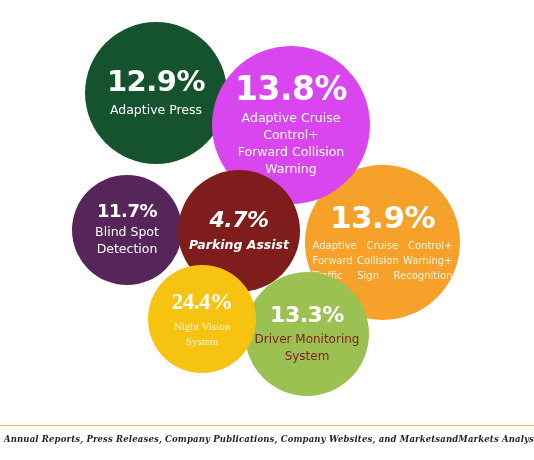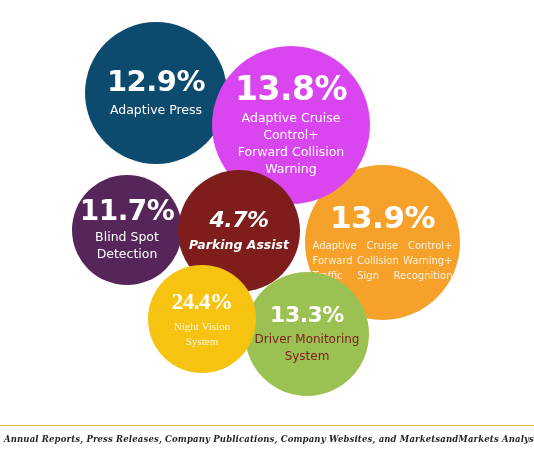--- a/index.html
+++ b/index.html
@@ -73,21 +73,21 @@
     text-align: justify;
     text-align-last: justify;
     line-height: 1.5;
     color: #fdf2e0;
   }
 
   #bubble-bsd {            
     left: 72px; top: 175px; width: 110px; height: 110px;
     z-index: 3;
   }
-  #bubble-bsd .pct { font-size: 28px; margin-bottom: 4px; }
+  #bubble-bsd .pct { font-size: 18px; margin-bottom: 4px; }
   #bubble-bsd .lbl { font-size: 12.5px; width: 98px; }
 
   #bubble-pa {             
     left: 178px; top: 170px; width: 122px; height: 122px;
     z-index: 4;
   }
   #bubble-pa .pct { font-size: 22px; margin-bottom: 6px; }
   #bubble-pa .lbl { font-size: 12.5px; font-weight: bold; width: 110px; }
 
   #bubble-nvs {            
@@ -133,21 +133,21 @@
     color: #231f20;
     white-space: nowrap;
     letter-spacing: 0.15px;
   }
 </style>
 </head>
 <body>
 
 <div id="bubble-chart">
 
-  <div class="bubble" id="bubble-acc" style="background-color: #0c4a6e;">
+  <div class="bubble" id="bubble-acc" style="background-color: #14532d;">
     <div class="pct">12.9%</div>
     <div class="lbl">
       <div>Adaptive Press</div>
     </div>
   </div>
 
   <div class="bubble" id="bubble-accfcw" style="background-color: #d946ef;">
     <div class="pct">13.8%</div>
     <div class="lbl">
       <div>Adaptive Cruise Control+</div>

